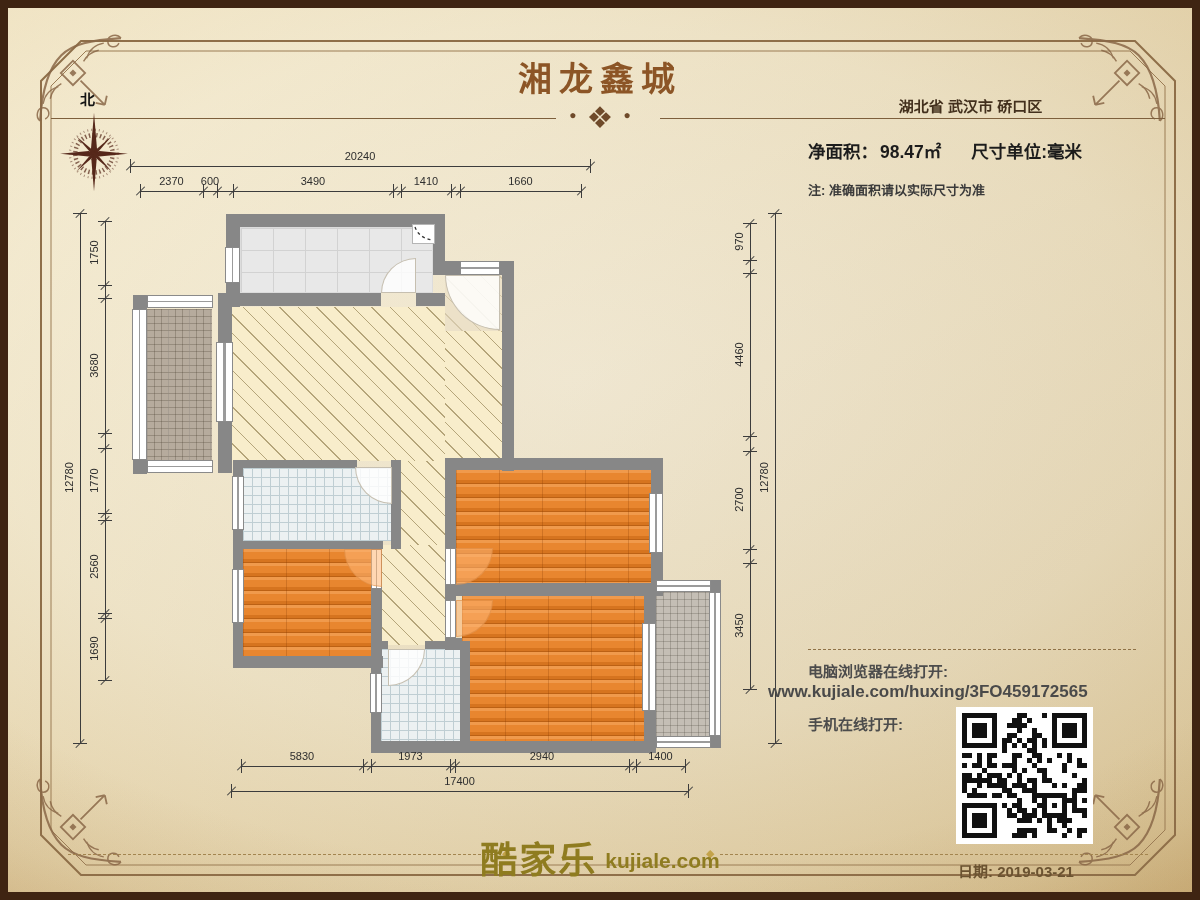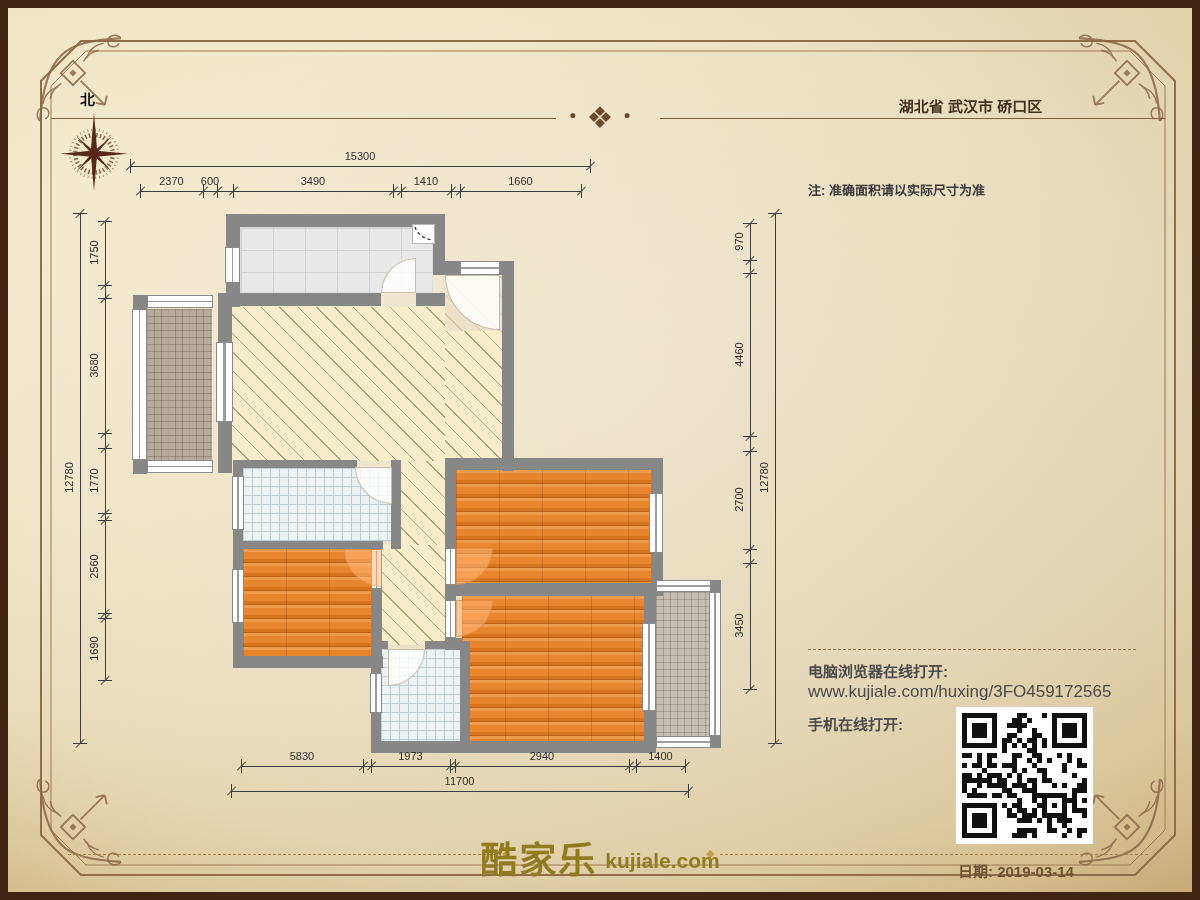--- a/index.html
+++ b/index.html
@@ -26,21 +26,21 @@
   #area-line{position:absolute;left:800px;top:130px;font-size:17.5px;font-weight:bold;color:#1c1c1c;}
   #area-line span{margin-right:2px;}
   #area-line .gap{display:inline-block;width:26px;}
   #note{position:absolute;left:800px;top:172px;font-size:13px;color:#3a3a3a;font-weight:bold;}
   
   #north-label{position:absolute;left:72px;top:80px;font-size:15px;font-weight:bold;color:#141414;}
   #compass{position:absolute;left:48px;top:103px;}
   
   #panel-dash{position:absolute;left:800px;top:641px;width:328px;border-top:1px dashed #8f7247;}
   #pc-label{position:absolute;left:800px;top:652px;font-size:15px;font-weight:bold;color:#4c4c4c;}
-  #url{position:absolute;left:800px;top:674px;font-size:17px;font-weight:normal;color:#4a4a4a;}
+  #url{position:absolute;left:760px;top:674px;font-size:17px;font-weight:bold;color:#4a4a4a;}
   #mobile-label{position:absolute;left:800px;top:705px;font-size:15px;font-weight:bold;color:#4c4c4c;}
   #qr{position:absolute;left:948px;top:699px;width:137px;height:137px;}
   
   .footer-dash{position:absolute;top:846px;border-top:1px dashed #a3854f;}
   .footer-diamond{position:absolute;top:839px;font-size:11px;color:#c4a34a;}
   #logo{position:absolute;left:0;right:0;top:822px;text-align:center;color:#8f7c20;}
   #logo .cn{font-size:37px;font-weight:bold;letter-spacing:2px;vertical-align:middle;}
   #logo .en{font-size:21px;font-weight:bold;vertical-align:middle;margin-left:8px;position:relative;top:4px;}
   #date-line{position:absolute;left:950px;top:852px;font-size:15px;font-weight:bold;color:#6b5331;}
   
@@ -128,24 +128,28 @@
   <path d="M92,10 c-4,-5 -13,-3 -13,3 c0,6 8,8 11,2" stroke-width="1.5"></path>
   <path d="M12,92 c-5,-4 -3,-13 3,-13 c6,0 8,8 2,11" stroke-width="1.5"></path>
   <path d="M70,22 q-10,2 -15,11 M22,70 q2,-10 11,-15" stroke-width="1.4"></path>
   <rect x="36" y="36" width="17" height="17" transform="rotate(45 44.5 44.5)" stroke-width="1.8"></rect>
   <path d="M41,44.5 l3.5,-3.5 l3.5,3.5 l-3.5,3.5 z" fill="#8a6848" stroke="none"></path>
   <path d="M52,52 L76,76 M76,76 l-9,-2 M76,76 l2,-9" stroke-width="1.8"></path>
   <path d="M30,58 q-13,4 -15,17 M58,30 q4,-13 17,-15" stroke-width="1.2"></path>
 </svg>
     </div>
 
+  <div id="title">湘龙鑫城</div>
   <div id="divider-l" style="left:43px;width:505px;"></div>
   <div id="divider-r" style="left:652px;width:505px;"></div>
   <div id="divider-orn"><span class="dot">●</span><span class="orn">❖</span><span class="dot">●</span></div>
   <div id="location">湖北省 武汉市 硚口区</div>
+  <div id="area-line">
+    <span>净面积：</span><span>98.47㎡</span><span class="gap"></span><span>尺寸单位:毫米</span>
+  </div>
   <div id="note">注: 准确面积请以实际尺寸为准</div>
 
   <div id="north-label">北</div>
   <div id="compass">
     <svg width="76" height="82" viewBox="0 0 84 92">
       <g fill="#56281a" stroke="#56281a">
         <circle cx="42" cy="48" r="21" fill="none" stroke-width="5" stroke-dasharray="1.6 2.6" opacity=".7"></circle>
         <circle cx="42" cy="48" r="27" fill="none" stroke-width="2.5" stroke-dasharray="1 3.4" opacity=".5"></circle>
         <g stroke="none">
           <polygon points="42,2 45.5,44 42,56 38.5,44"></polygon>
@@ -239,21 +243,21 @@
       <div class="corner-sym" style="left: 404px; top: 216px; width: 23px; height: 20px;">
         <svg width="21" height="18">
           <path d="M2,2 Q6,13 19,15" fill="none" stroke="#333" stroke-width="1.3" stroke-dasharray="3 3"></path>
         </svg>
       </div>
       <div class="dim-line" style="left: 122px; top: 158px; width: 460px; height: 1px;"></div>
       <div class="dim-tick" style="left: 122px; top: 151px; width: 1px; height: 14px;"></div>
       <div class="dim-tick" style="left: 122px; top: 152px; width: 1px; height: 12px; transform: rotate(45deg);"></div>
       <div class="dim-tick" style="left: 582px; top: 151px; width: 1px; height: 14px;"></div>
       <div class="dim-tick" style="left: 582px; top: 152px; width: 1px; height: 12px; transform: rotate(45deg);"></div>
-      <div class="dim-label" style="left: 312px; top: 142px; width: 80px; height: 13px;">15300</div>
+      <div class="dim-label" style="left: 312px; top: 142px; width: 80px; height: 13px;">20240</div>
       <div class="dim-line" style="left: 132px; top: 183px; width: 441px; height: 1px;"></div>
       <div class="dim-tick" style="left: 132px; top: 176px; width: 1px; height: 14px;"></div>
       <div class="dim-tick" style="left: 132px; top: 177px; width: 1px; height: 12px; transform: rotate(45deg);"></div>
       <div class="dim-tick" style="left: 195px; top: 176px; width: 1px; height: 14px;"></div>
       <div class="dim-tick" style="left: 195px; top: 177px; width: 1px; height: 12px; transform: rotate(45deg);"></div>
       <div class="dim-tick" style="left: 209px; top: 176px; width: 1px; height: 14px;"></div>
       <div class="dim-tick" style="left: 209px; top: 177px; width: 1px; height: 12px; transform: rotate(45deg);"></div>
       <div class="dim-tick" style="left: 225px; top: 176px; width: 1px; height: 14px;"></div>
       <div class="dim-tick" style="left: 225px; top: 177px; width: 1px; height: 12px; transform: rotate(45deg);"></div>
       <div class="dim-tick" style="left: 385px; top: 176px; width: 1px; height: 14px;"></div>
@@ -269,21 +273,21 @@
       <div class="dim-label" style="left: 123.5px; top: 167px; width: 80px; height: 13px;">2370</div>
       <div class="dim-label" style="left: 162px; top: 167px; width: 80px; height: 13px;">600</div>
       <div class="dim-label" style="left: 265px; top: 167px; width: 80px; height: 13px;">3490</div>
       <div class="dim-label" style="left: 378px; top: 167px; width: 80px; height: 13px;">1410</div>
       <div class="dim-label" style="left: 472.5px; top: 167px; width: 80px; height: 13px;">1660</div>
       <div class="dim-line" style="left: 223px; top: 783px; width: 457px; height: 1px;"></div>
       <div class="dim-tick" style="left: 223px; top: 776px; width: 1px; height: 14px;"></div>
       <div class="dim-tick" style="left: 223px; top: 777px; width: 1px; height: 12px; transform: rotate(45deg);"></div>
       <div class="dim-tick" style="left: 680px; top: 776px; width: 1px; height: 14px;"></div>
       <div class="dim-tick" style="left: 680px; top: 777px; width: 1px; height: 12px; transform: rotate(45deg);"></div>
-      <div class="dim-label" style="left: 411.5px; top: 767px; width: 80px; height: 13px;">11700</div>
+      <div class="dim-label" style="left: 411.5px; top: 767px; width: 80px; height: 13px;">17400</div>
       <div class="dim-line" style="left: 233px; top: 758px; width: 444px; height: 1px;"></div>
       <div class="dim-tick" style="left: 233px; top: 751px; width: 1px; height: 14px;"></div>
       <div class="dim-tick" style="left: 233px; top: 752px; width: 1px; height: 12px; transform: rotate(45deg);"></div>
       <div class="dim-tick" style="left: 355px; top: 751px; width: 1px; height: 14px;"></div>
       <div class="dim-tick" style="left: 355px; top: 752px; width: 1px; height: 12px; transform: rotate(45deg);"></div>
       <div class="dim-tick" style="left: 363px; top: 751px; width: 1px; height: 14px;"></div>
       <div class="dim-tick" style="left: 363px; top: 752px; width: 1px; height: 12px; transform: rotate(45deg);"></div>
       <div class="dim-tick" style="left: 442px; top: 751px; width: 1px; height: 14px;"></div>
       <div class="dim-tick" style="left: 442px; top: 752px; width: 1px; height: 12px; transform: rotate(45deg);"></div>
       <div class="dim-tick" style="left: 447px; top: 751px; width: 1px; height: 14px;"></div>
@@ -569,16 +573,16 @@
 
   <div class="footer-dash" style="left:60px;width:428px;"></div>
   <div class="footer-dash" style="left:712px;width:428px;"></div>
   <div class="footer-diamond" style="left:494px;">◆</div>
   <div class="footer-diamond" style="left:698px;">◆</div>
   <div id="logo">
     <span class="cn">酷家乐</span><span class="en">kujiale.com</span>
   </div>
   <div id="date-line">
     <span>日期:</span>
-    <span>2019-03-14</span>
+    <span>2019-03-21</span>
   </div>
 
 </div>
 
 </body></html>

